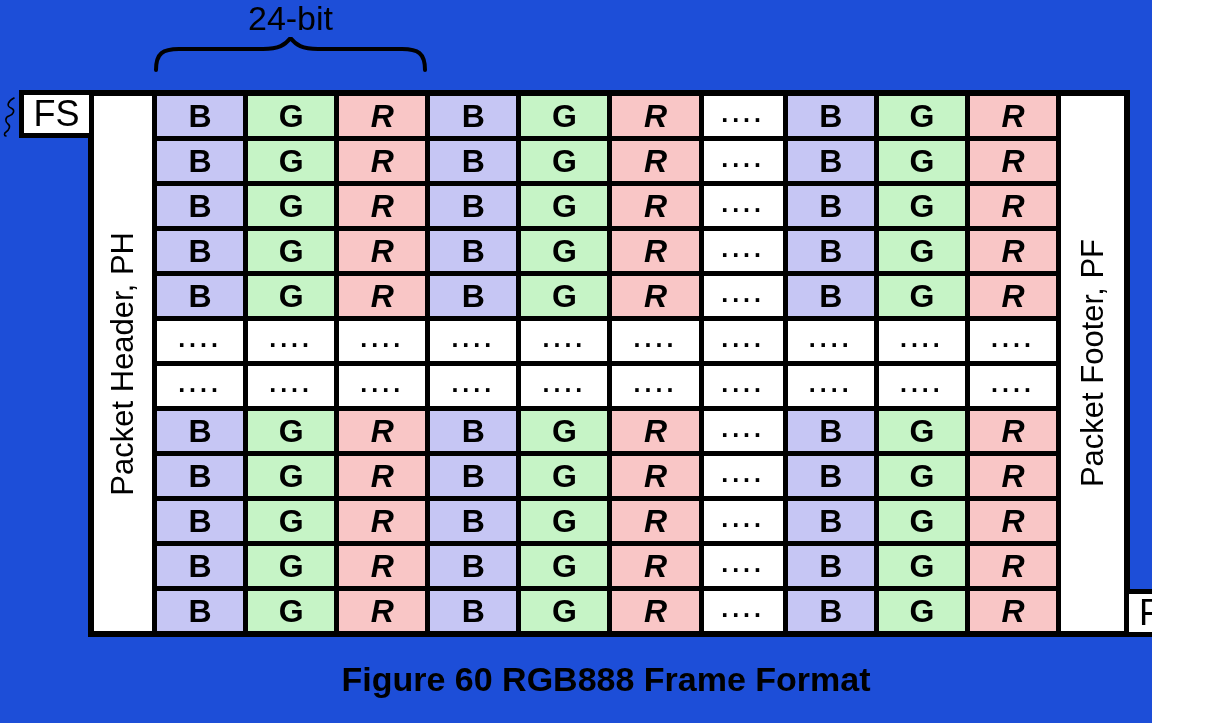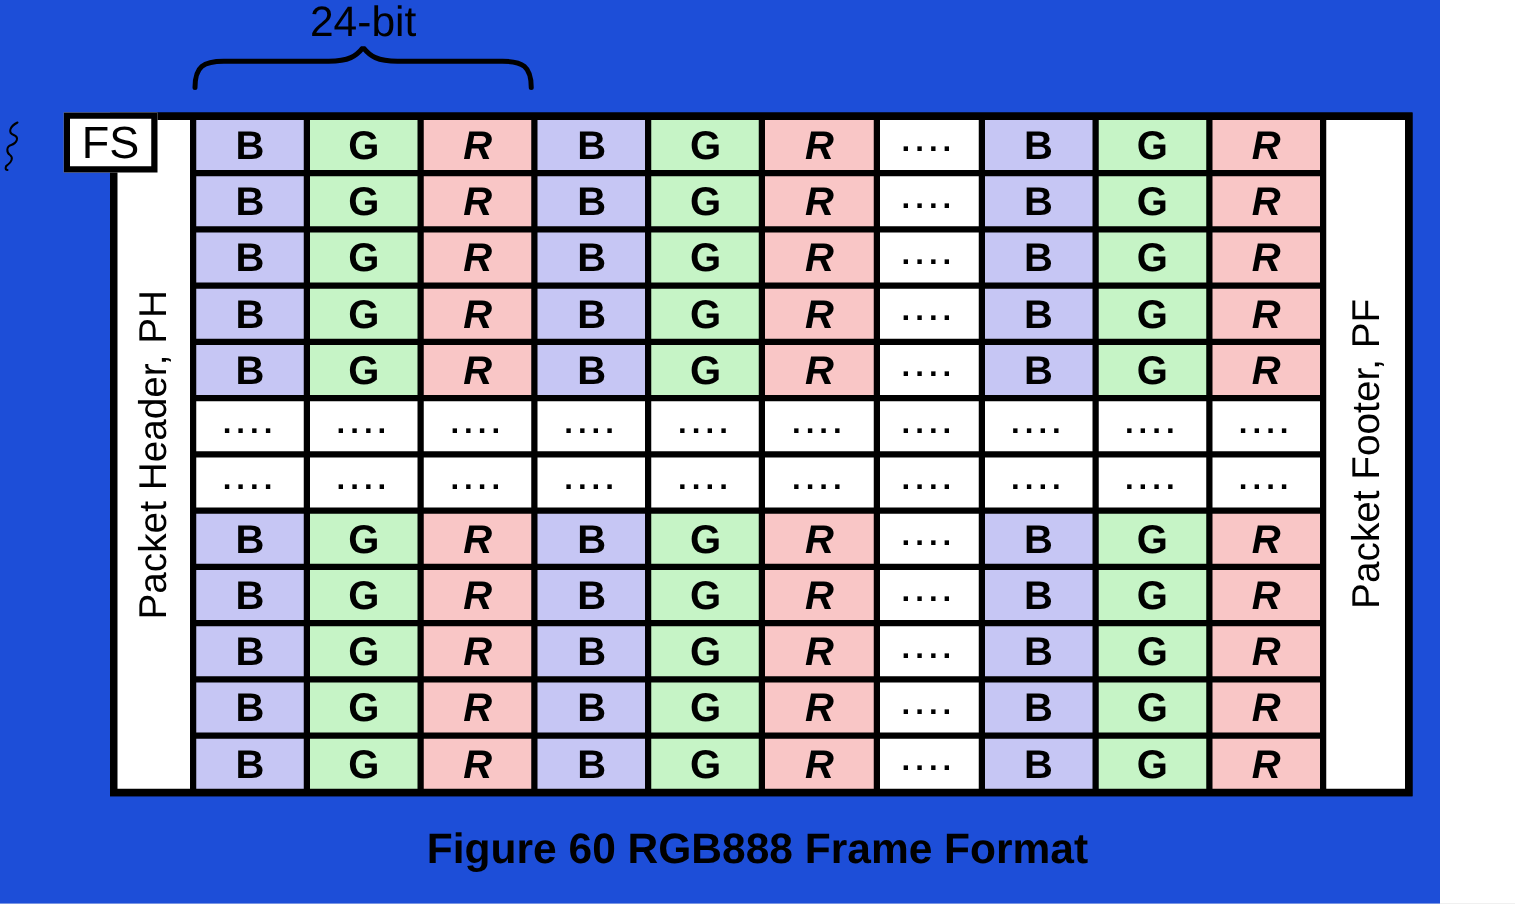--- a/index.html
+++ b/index.html
@@ -28,21 +28,20 @@
   .brace { position: absolute; left: 153px; top: 37px; }
 
   
   .fs-box, .fe-box {
     position: absolute;
     background: #ffffff;
     border: 5px solid #000;
     display: flex; align-items: center; justify-content: center;
     font-size: 36px;
     z-index: 3;
-    margin-left: 32px;
   }
   .fs-box { left: 19px; top: 90px; width: 75px; height: 48px; }
   .fe-box { left: 1124px; top: 589px; width: 76px; height: 48px; }
 
   
   .frame {
     position: absolute;
     left: 88px; top: 90px;
     width: 1042px; height: 547px;
     border: 6px solid #000;

